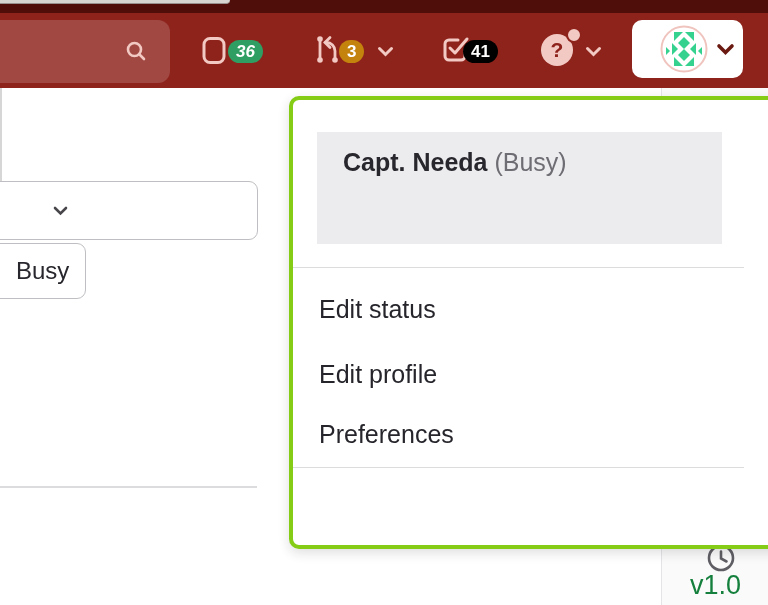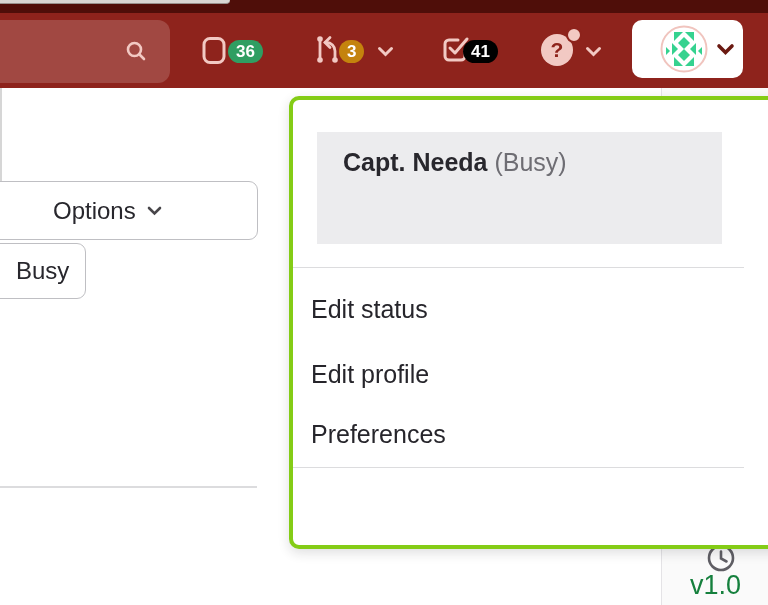--- a/index.html
+++ b/index.html
@@ -48,21 +48,21 @@
   
   .dropdown { position:absolute; left:289px; top:96px; width:499px; height:453px; background:#fff;
               border:4px solid #84cc16; border-radius:10px; box-shadow:0 4px 12px rgba(31,30,36,0.14);
               z-index:10; }
   .user-box { position:absolute; left:24px; top:32px; width:405px; height:112px; background:#ececee; }
   .user-name-line { position:absolute; left:26px; top:16px; font-size:25px; color:#28272d; white-space:nowrap; }
   .user-name-line .name { font-weight:bold; }
   .user-name-line .status { color:#6e6d73; }
   .user-username { position:absolute; left:26px; top:56px; font-size:25px; color:#333238; }
   .menu-divider { position:absolute; left:0; width:451px; height:1px; background:#dcdcde; }
-  .menu-item { position:absolute; left:0; width:451px; height:48px; padding-left:18px; font-size:25px;
+  .menu-item { position:absolute; left:0; width:451px; height:48px; padding-left:26px; font-size:25px;
                color:#26252b; display:flex; align-items:center; cursor:pointer; }
 </style>
 </head>
 <body>
 
 <div id="screen">
 
   <svg width="0" height="0" style="position:absolute">
     <defs>
       <symbol id="identicon" viewBox="0 0 48 48">
@@ -94,21 +94,21 @@
     <div class="search-box">
       <svg width="24" height="24" viewBox="0 0 24 24" fill="none" stroke="#f2c9c3" stroke-width="2.6" stroke-linecap="round">
         <circle cx="10.5" cy="10.5" r="6.5"></circle>
           <path d="M15.5 15.5 L20 20"></path>
       </svg>
     </div>
 
     <svg class="hicon" style="left:201px; top:36px;" width="27" height="29" viewBox="0 0 27 29" fill="none" stroke="#f2c9c3" stroke-width="3">
       <rect x="3" y="2.5" width="20" height="24" rx="6"></rect>
     </svg>
-    <div class="badge badge-green" style="left:228px; top:40px;">36</div>
+    <div class="badge badge-green" style="left:228px; top:40px;font-style:italic;">36</div>
 
     <svg class="hicon" style="left:313px; top:34px;" width="30" height="31" viewBox="0 0 30 31" fill="none" stroke="#f2c9c3" stroke-width="2.8" stroke-linecap="round">
       <circle cx="7" cy="5" r="2.8" fill="#f2c9c3" stroke="none"></circle>
       <path d="M7 7 V24"></path>
       <circle cx="7" cy="26" r="2.8" fill="#f2c9c3" stroke="none"></circle>
       <path d="M22 24 V17 A8.5 8.5 0 0 0 13.5 8.5 H12.5"></path>
       <path d="M17 3.5 L12 8.5 L17 13.5"></path>
       <circle cx="22" cy="26" r="2.8" fill="#f2c9c3" stroke="none"></circle>
     </svg>
     <div class="badge badge-orange" style="left:339px; top:40px;">3</div>
@@ -134,21 +134,20 @@
       </svg>
       <svg class="chev" width="19" height="13" viewBox="0 0 19 13" fill="none" stroke="#6b1a12" stroke-width="3.6" stroke-linecap="round">
         <path d="M3 3 L9.5 9.5 L16 3"></path>
       </svg>
     </div>
   </div>
 
   <div class="vline"></div>
 
   <div class="btn options-btn">
-    <span>Options</span>
     <svg width="15" height="10" viewBox="0 0 15 10" fill="none" stroke="#48464a" stroke-width="2.6" stroke-linecap="round">
       <path d="M2 2 L7.5 7.5 L13 2"></path>
     </svg>
   </div>
 
   <div class="btn edit-btn">
     <span>Busy</span>
   </div>
 
   <div class="content-divider"></div>

